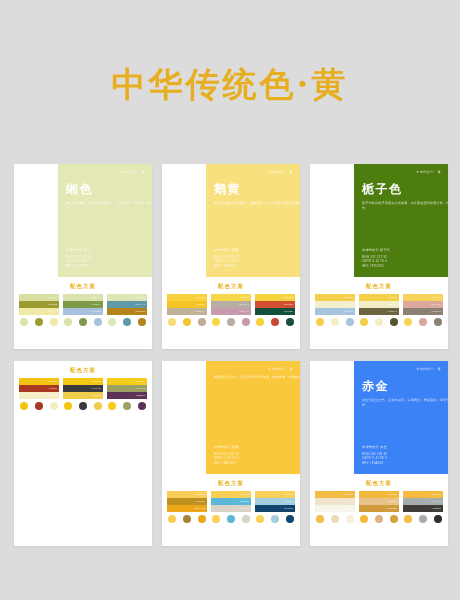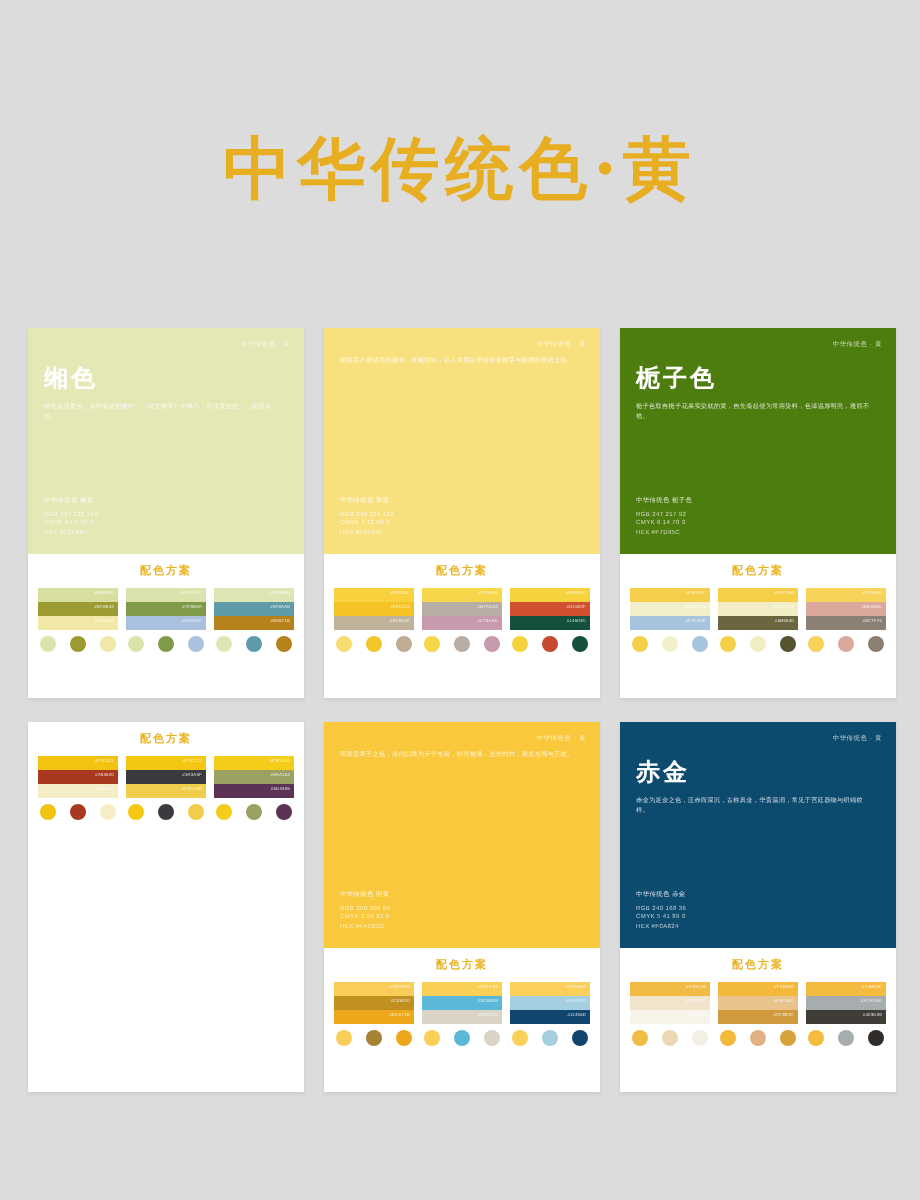--- a/index.html
+++ b/index.html
@@ -34,20 +34,21 @@
     background:#fff;
     display:flex;flex-direction:column;
     overflow:hidden;
     box-shadow:0 1px 2px rgba(0,0,0,.08);
   }
   .card-top{
     flex:0 0 113px;
     position:relative;
     padding:9px 8px 16px 8px;
     box-sizing:border-box;
+    margin-left:44px;
   }
   .corner-tag{
     position:absolute;top:6px;right:7px;
     font-size:3.2px;line-height:5px;
     letter-spacing:.3px;
     color:rgba(255,255,255,.72);
     white-space:nowrap;
   }
   .card-name{
     margin-top:9px;
@@ -199,20 +200,21 @@
                 <span class="dot" style="background: rgb(95, 154, 168);"></span>
                 <span class="dot" style="background: rgb(181, 130, 27);"></span>
               </div>
             </div>
           </div>
         </div>
       </div>
       <div class="card">
         <div class="card-top" style="background: rgb(249, 224, 127);">
           <div class="corner-tag">中华传统色 · 黄</div>
+          <div class="card-name">鹅黄</div>
           <div class="card-desc">鹅黄是小鹅绒毛的颜色，娇嫩明快，古人常用以形容初春柳芽与新酿的美酒之色。</div>
           <div class="value-block">
             <div class="value-head">中华传统色 鹅黄</div>
             <div class="value-line">RGB 249 224 127</div>
             <div class="value-line">CMYK 4 12 58 0</div>
             <div class="value-line">HEX #F9E07F</div>
           </div>
         </div>
         <div class="card-bottom">
           <div class="scheme-title">配色方案</div>
@@ -472,21 +474,21 @@
               <div class="dots">
                 <span class="dot" style="background: rgb(250, 208, 90);"></span>
                 <span class="dot" style="background: rgb(164, 207, 224);"></span>
                 <span class="dot" style="background: rgb(17, 69, 110);"></span>
               </div>
             </div>
           </div>
         </div>
       </div>
       <div class="card">
-        <div class="card-top" style="background: #0c4a6e;">
+        <div class="card-top" style="background: #3b82f6;">
           <div class="corner-tag">中华传统色 · 黄</div>
           <div class="card-name">赤金</div>
           <div class="card-desc">赤金为足金之色，泛赤而深沉，古称真金，华贵温润，常见于宫廷器物与织锦纹样。</div>
           <div class="value-block">
             <div class="value-head">中华传统色 赤金</div>
             <div class="value-line">RGB 240 168 36</div>
             <div class="value-line">CMYK 5 41 89 0</div>
             <div class="value-line">HEX #F0A824</div>
           </div>
         </div>

